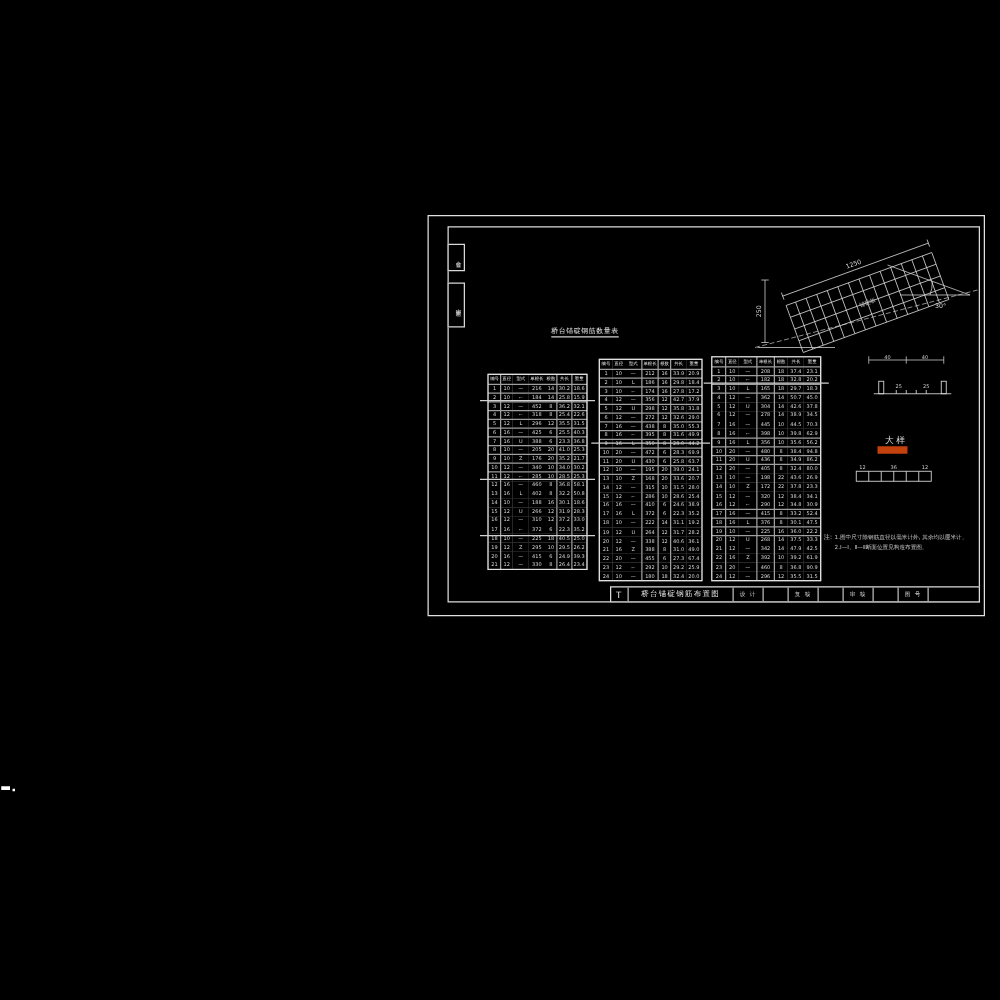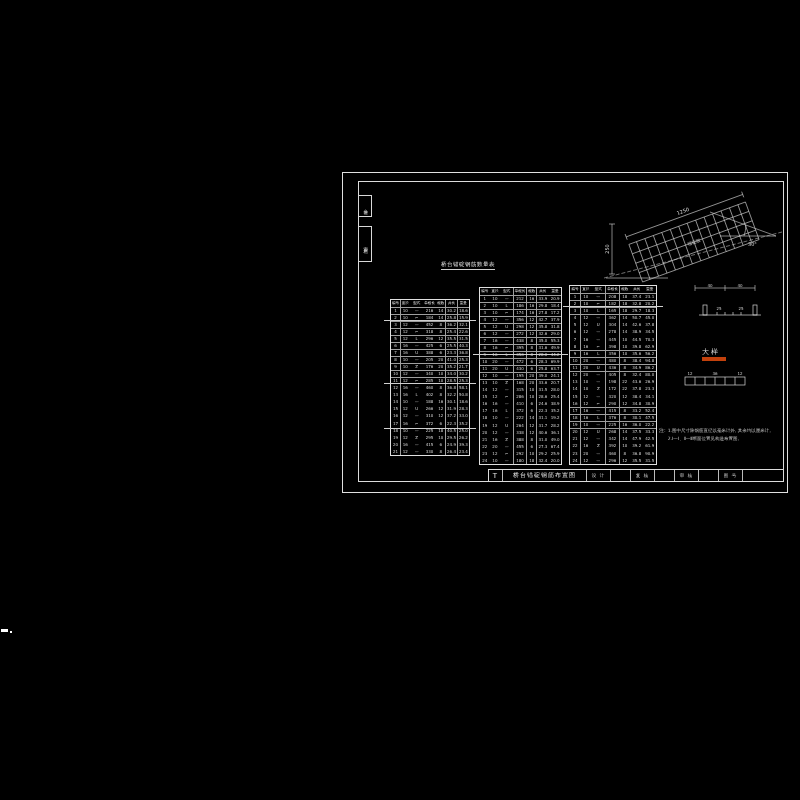--- a/index.html
+++ b/index.html
@@ -14,22 +14,22 @@
            writing-mode:vertical-rl;text-orientation:upright;font-size:4.5px;color:#d8d8d8;
            display:flex;align-items:center;justify-content:center;letter-spacing:1px;line-height:1;}
   .section-title{position:absolute;font-size:5.5px;color:#e8e8e8;letter-spacing:0.5px;
            border-bottom:1px solid #cfcfcf;padding-bottom:1px;white-space:nowrap;}
   .ctable{position:absolute;display:grid;gap:0.5px;background:#9f9f9f;border:1px solid #e0e0e0;
            box-sizing:border-box;}
   .tcell{background:#000;color:#d6d6d6;font-size:4px;line-height:1;display:flex;align-items:center;
            justify-content:center;overflow:hidden;white-space:nowrap;}
   .tcell.th{font-size:3.5px;color:#eeeeee;}
   .tgdiv{position:absolute;height:1px;background:#d0d0d0;}
-  .detail-label{position:absolute;width:24px;text-align:left;font-size:7px;color:#dddddd;
-           border-bottom:4px solid #c2410c;letter-spacing:2px;line-height:1.1;}
+  .detail-label{position:absolute;width:24px;text-align:right;font-size:7px;color:#dddddd;
+           border-bottom:6px solid #c2410c;letter-spacing:2px;line-height:1.1;}
   .notes{position:absolute;display:flex;gap:2px;color:#c9c9c9;}
   .nprefix{font-size:5px;line-height:1.4;}
   .nlines{font-size:4.5px;line-height:1.7;}
   .titleblock{position:absolute;box-sizing:border-box;border:1px solid #dcdcdc;display:flex;
            background:#000;}
   .tbcell{display:flex;align-items:center;justify-content:center;color:#d6d6d6;font-size:4.5px;
            white-space:nowrap;overflow:hidden;height:100%;box-sizing:border-box;letter-spacing:1px;}
   .tb-title{font-size:6px;letter-spacing:1px;color:#e8e8e8;}
   .tb-mark{font-size:7px;color:#e8e8e8;}
   svg{display:block;}

